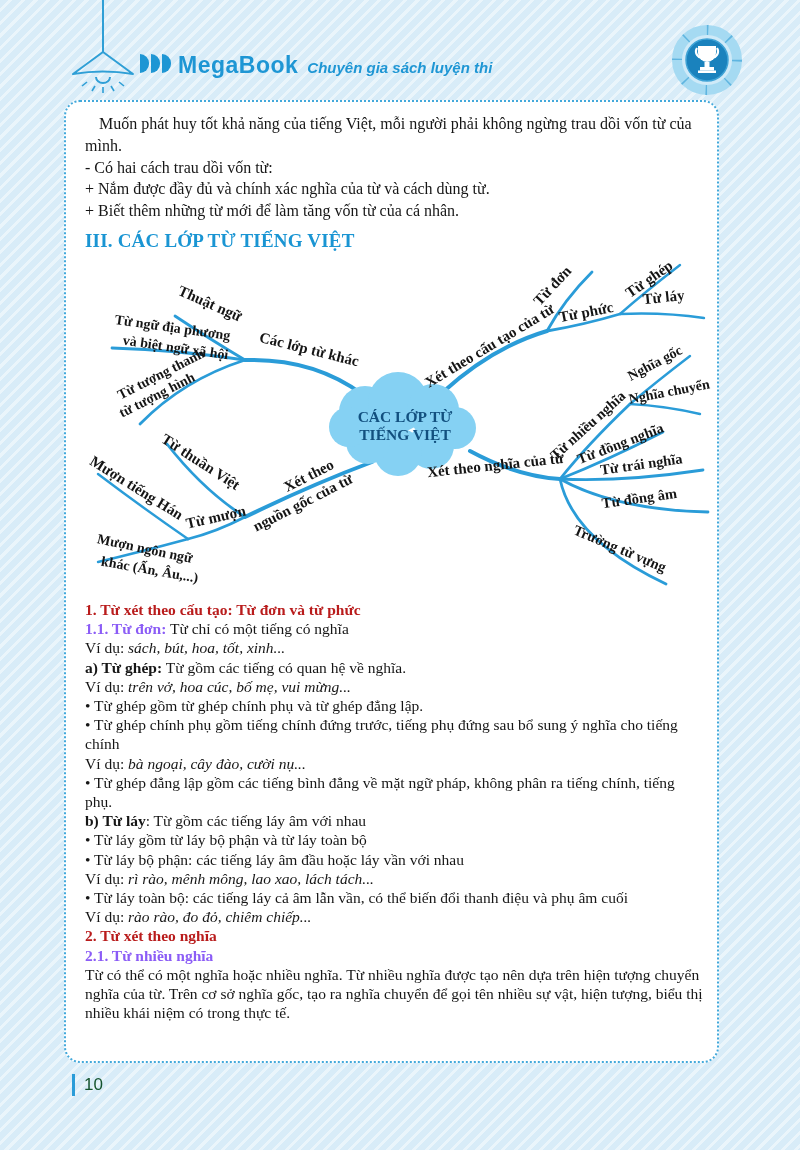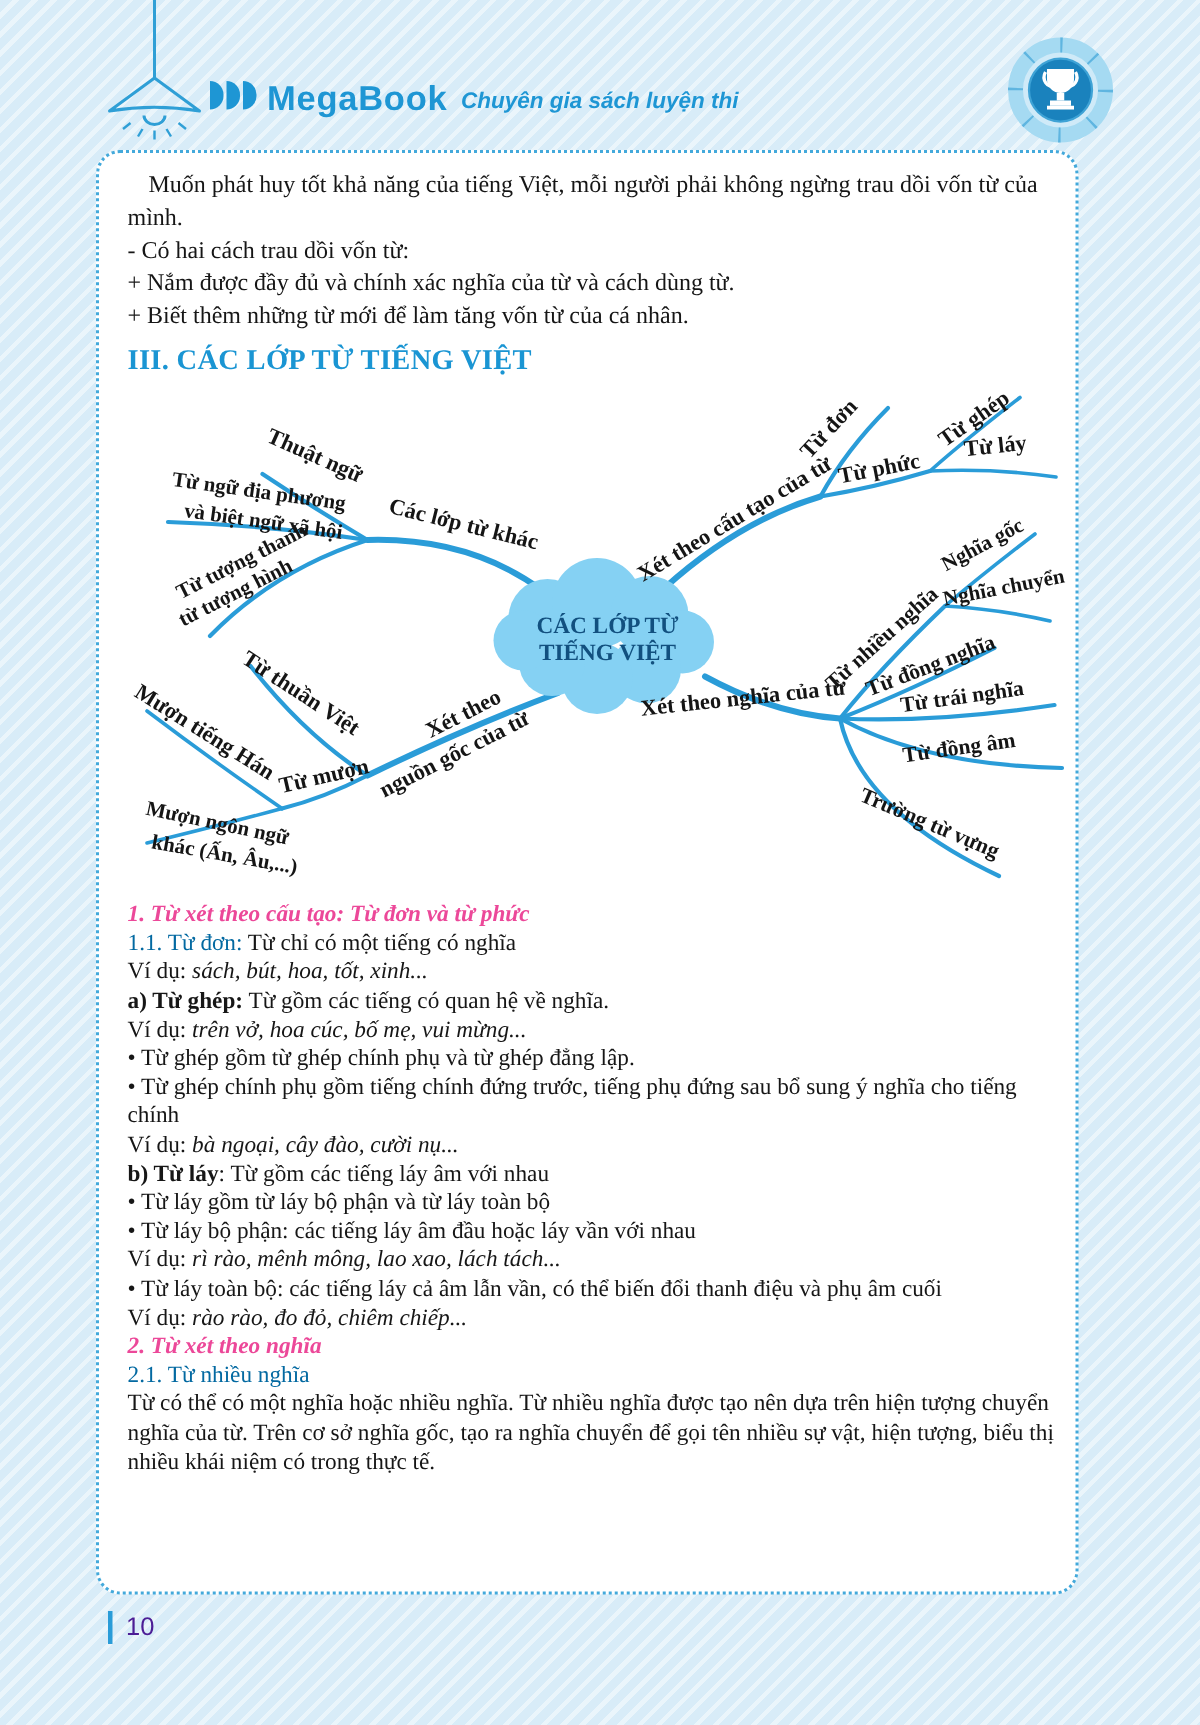--- a/index.html
+++ b/index.html
@@ -19,34 +19,34 @@
            font-size:15px;color:#1e96d4;margin-left:9px;padding-top:3px;}
   .badge{position:absolute;left:671px;top:24px;}
 
   
   .content-box{position:absolute;left:64px;top:100px;width:655px;height:963px;
                box-sizing:border-box;background:#ffffff;border:2px dotted #43a9db;
                border-radius:16px;padding:11px 14px 0 19px;overflow:hidden;}
   .tline{font-size:15.5px;line-height:19.2px;color:#161616;}
   .intro .tline{font-size:16px;line-height:21.8px;}
   .indent{text-indent:14px;}
-  .hblue{color:#ec4899;font-weight:bold;font-style:italic;}
-  .blue{color:#0369a1;}
+  .hblue{color:#b91c1c;font-weight:bold;}
+  .blue{color:#8b5cf6;font-weight:bold;}
   .bold{font-weight:bold;}
   .it{font-style:italic;}
   .section-title{font-weight:bold;font-size:19px;line-height:24px;color:#1a95d3;
                  margin:7px 0 2px;letter-spacing:0.2px;}
   .mindmap{display:block;margin:9px 0 4px -17px;}
   .mindmap text{font-family:"Liberation Serif",serif;font-weight:bold;fill:#151515;}
   .mindmap .branch{stroke:#2a9cd8;fill:none;stroke-linecap:round;}
   .mindmap .cloudtxt{fill:#12507f;}
 
   
   .pagenum{position:absolute;left:72px;top:1074px;border-left:3px solid #2a9cd8;
-           padding-left:9px;height:22px;line-height:22px;color:#4c1d95;
+           padding-left:9px;height:22px;line-height:22px;color:#14532d;
            font-family:"Liberation Sans",sans-serif;font-size:17px;}
 </style>
 </head>
 <body>
 
 <div class="page">
 
   <svg class="lamp" width="70" height="96" viewBox="0 0 70 96">
     <line x1="33" y1="0" x2="33" y2="53" stroke="#2f9fd6" stroke-width="2"></line>
     <path d="M 3 74 L 33 52 L 63 74 Q 33 69 3 74 Z" fill="none" stroke="#2f9fd6" stroke-width="2" stroke-linejoin="round"></path>
@@ -158,20 +158,21 @@
 
     <div class="bodytext">
         <div class="tline"><span class="hblue">1. Từ xét theo cấu tạo: Từ đơn và từ phức</span></div>
         <div class="tline"><span class="blue">1.1. Từ đơn:</span><span> Từ chỉ có một tiếng có nghĩa</span></div>
         <div class="tline"><span>Ví dụ: </span><span class="it">sách, bút, hoa, tốt, xinh...</span></div>
         <div class="tline"><span class="bold">a)  Từ ghép:</span><span> Từ gồm các tiếng có quan hệ về nghĩa.</span></div>
         <div class="tline"><span>Ví dụ: </span><span class="it">trên vở, hoa cúc, bố mẹ, vui mừng...</span></div>
         <div class="tline"><span>• Từ ghép gồm từ ghép chính phụ và từ ghép đẳng lập.</span></div>
         <div class="tline"><span>• Từ ghép chính phụ gồm tiếng chính đứng trước, tiếng phụ đứng sau bổ sung ý nghĩa cho tiếng chính</span></div>
         <div class="tline"><span>Ví dụ: </span><span class="it">bà ngoại, cây đào, cười nụ...</span></div>
+        <div class="tline"><span>• Từ ghép đẳng lập gồm các tiếng bình đẳng về mặt ngữ pháp, không phân ra tiếng chính, tiếng phụ.</span></div>
         <div class="tline"><span class="bold">b) Từ láy</span><span>: Từ gồm các tiếng láy âm với nhau</span></div>
         <div class="tline"><span>• Từ láy gồm từ láy bộ phận và từ láy toàn bộ</span></div>
         <div class="tline"><span>• Từ láy bộ phận: các tiếng láy âm đầu hoặc láy vần với nhau</span></div>
         <div class="tline"><span>Ví dụ: </span><span class="it">rì rào, mênh mông, lao xao, lách tách...</span></div>
         <div class="tline"><span>• Từ láy toàn bộ: các tiếng láy cả âm lẫn vần, có thể biến đổi thanh điệu và phụ âm cuối</span></div>
         <div class="tline"><span>Ví dụ: </span><span class="it">rào rào, đo đỏ, chiêm chiếp...</span></div>
         <div class="tline"><span class="hblue">2. Từ xét theo nghĩa</span></div>
         <div class="tline"><span class="blue">2.1. Từ nhiều nghĩa</span></div>
         <div class="tline"><span>Từ có thể có một nghĩa hoặc nhiều nghĩa. Từ nhiều nghĩa được tạo nên dựa trên hiện tượng chuyển nghĩa của từ. Trên cơ sở nghĩa gốc, tạo ra nghĩa chuyển để gọi tên nhiều sự vật, hiện tượng, biểu thị nhiều khái niệm có trong thực tế.</span></div>
       </div>

